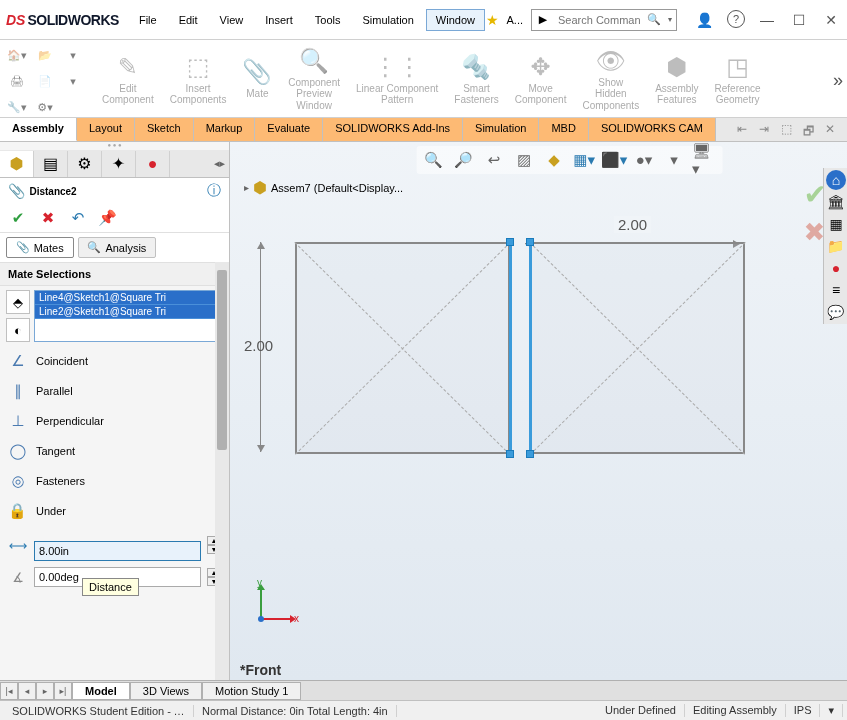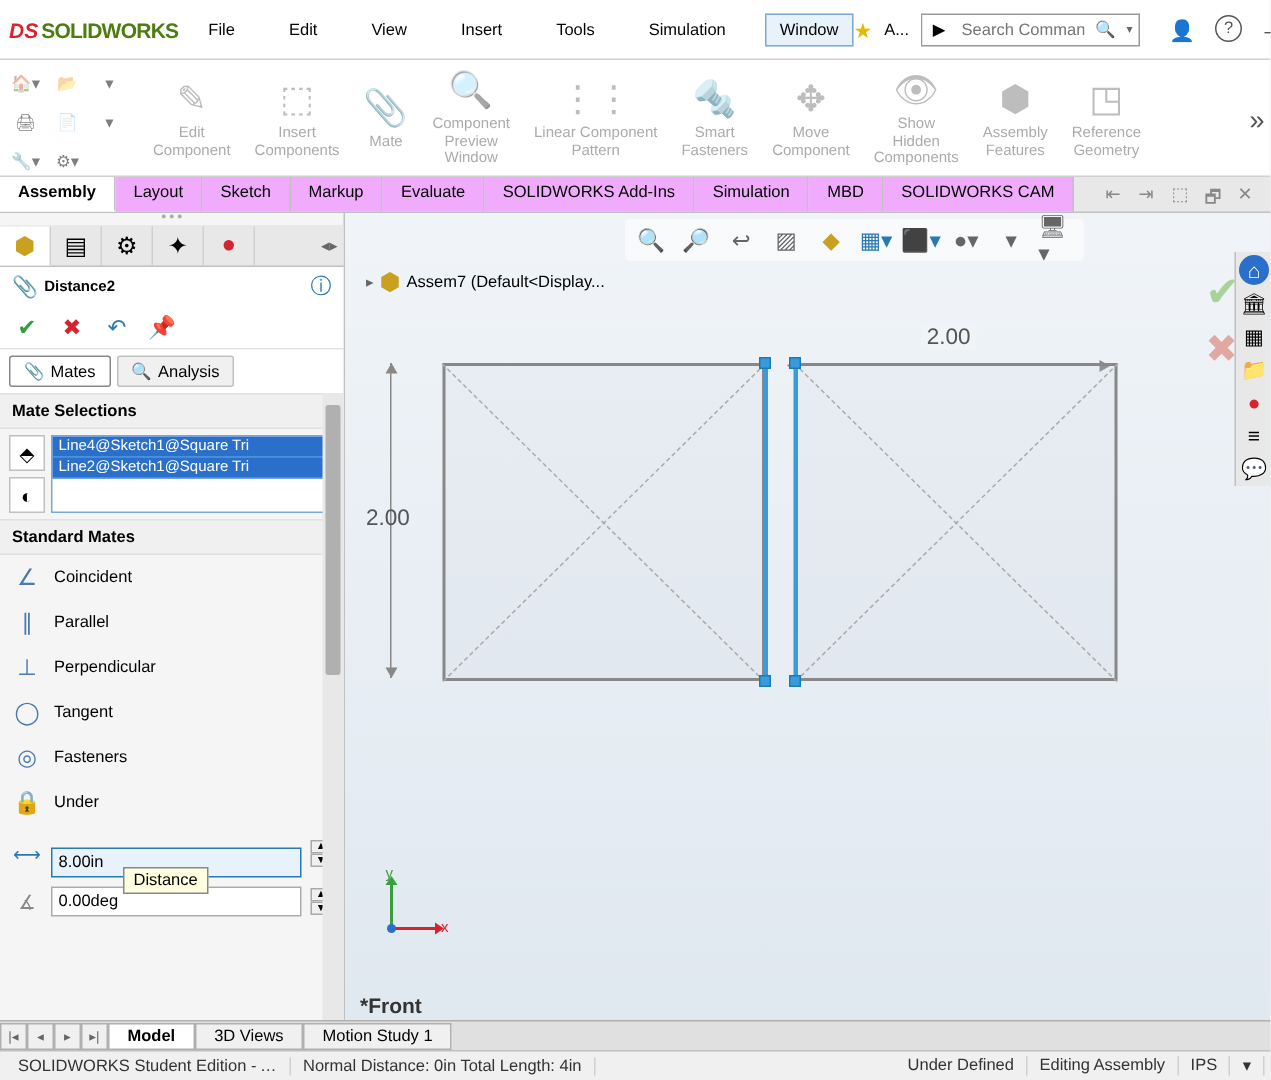--- a/index.html
+++ b/index.html
@@ -2,22 +2,22 @@
 <html><head>
 <meta charset="utf-8">
 <style>
 * { box-sizing: border-box; margin: 0; padding: 0; font-family: "Segoe UI", Tahoma, sans-serif; font-size: 11px; }
 body { background: #f0f0f0; width: 847px; height: 720px; overflow: hidden; position: relative; }
 
 
 .titlebar { height: 40px; background: #fff; border-bottom: 1px solid #d0d0d0; display: flex; align-items: center; padding: 0 6px; }
 .logo { display: flex; align-items: center; margin-right: 10px; }
 .logo-ds { color: #d7232e; font-weight: bold; font-style: italic; font-size: 14px; margin-right: 2px; }
-.logo-text { color: #4d7c0f; font-weight: bold; font-size: 14px; letter-spacing: -0.5px; }
-.menubar { display: flex; gap: 16px; }
+.logo-text { color: #0f172a; font-weight: bold; font-size: 14px; letter-spacing: -0.5px; }
+.menubar { display: flex; gap: 2px; }
 .menu-item { padding: 4px 9px; cursor: pointer; border: 1px solid transparent; }
 .menu-item.active { border: 1px solid #7aa8d6; background: #e8f2fb; }
 .title-right { margin-left: auto; display: flex; align-items: center; gap: 8px; }
 .star-icon { color: #e6b800; font-size: 14px; }
 .search-box { display: flex; align-items: center; border: 1px solid #999; height: 22px; }
 .search-btn { width: 22px; height: 20px; background: #fff; display: flex; align-items: center; justify-content: center; }
 .search-input { border: none; outline: none; width: 90px; padding: 0 4px; color: #888; }
 .search-mag { width: 20px; color: #666; text-align: center; }
 .search-dd { width: 12px; color: #666; font-size: 8px; text-align: center; }
 .win-icons { display: flex; gap: 12px; margin-left: 10px; }
@@ -28,21 +28,21 @@
 .ribbon-left { display: flex; flex-direction: column; gap: 4px; margin-right: 10px; }
 .ribbon-left-row { display: flex; gap: 6px; align-items: center; }
 .ribbon-small-btn { width: 22px; height: 22px; display: flex; align-items: center; justify-content: center; opacity: 0.5; }
 .ribbon-group { display: flex; flex-direction: column; align-items: center; justify-content: center; text-align: center; padding: 0 8px; height: 70px; opacity: 0.55; }
 .ribbon-group-icon { font-size: 24px; color: #888; margin-bottom: 2px; }
 .ribbon-group-label { font-size: 10px; color: #666; line-height: 1.15; }
 .ribbon-more { position: absolute; right: 4px; top: 30px; font-size: 18px; color: #555; }
 
 
 .cmd-tabs { height: 24px; background: #e8e8e8; display: flex; border-bottom: 1px solid #c0c0c0; position: relative; }
-.cmd-tab { padding: 4px 12px; border-right: 1px solid #c0c0c0; cursor: pointer; background: #f0abfc; }
+.cmd-tab { padding: 4px 12px; border-right: 1px solid #c0c0c0; cursor: pointer; background: #fdba74; }
 .cmd-tab.active { background: #fff; font-weight: bold; border-bottom: 1px solid #fff; }
 .cmd-tab-right { margin-left: auto; display: flex; gap: 6px; padding: 2px 6px; align-items: center; }
 .ctr-icon { width: 16px; height: 16px; color: #888; font-size: 12px; }
 
 
 .main { display: flex; height: 538px; }
 
 
 .left-panel { width: 230px; background: #f5f5f5; border-right: 1px solid #c0c0c0; display: flex; flex-direction: column; position: relative; }
 .dot-handle { height: 8px; text-align: center; color: #aaa; font-size: 6px; }
@@ -314,24 +314,20 @@
       <div class="selection-area">
         <div class="sel-icons">
           <div class="sel-icon-btn">⬘</div>
           <div class="sel-icon-btn">◐</div>
         </div>
         <div class="sel-list">
           <div class="sel-item">Line4@Sketch1@Square Tri</div>
           <div class="sel-item">Line2@Sketch1@Square Tri</div>
         </div>
       </div>
-      <div class="section-header">
-        <span>Standard Mates</span>
-        <span class="section-chevron">˄</span>
-      </div>
       <div class="mate-row">
           <span class="mate-icon">∠</span>
           <span class="mate-label">Coincident</span>
         </div>
       <div class="mate-row">
           <span class="mate-icon">∥</span>
           <span class="mate-label">Parallel</span>
         </div>
       <div class="mate-row">
           <span class="mate-icon">⊥</span>

